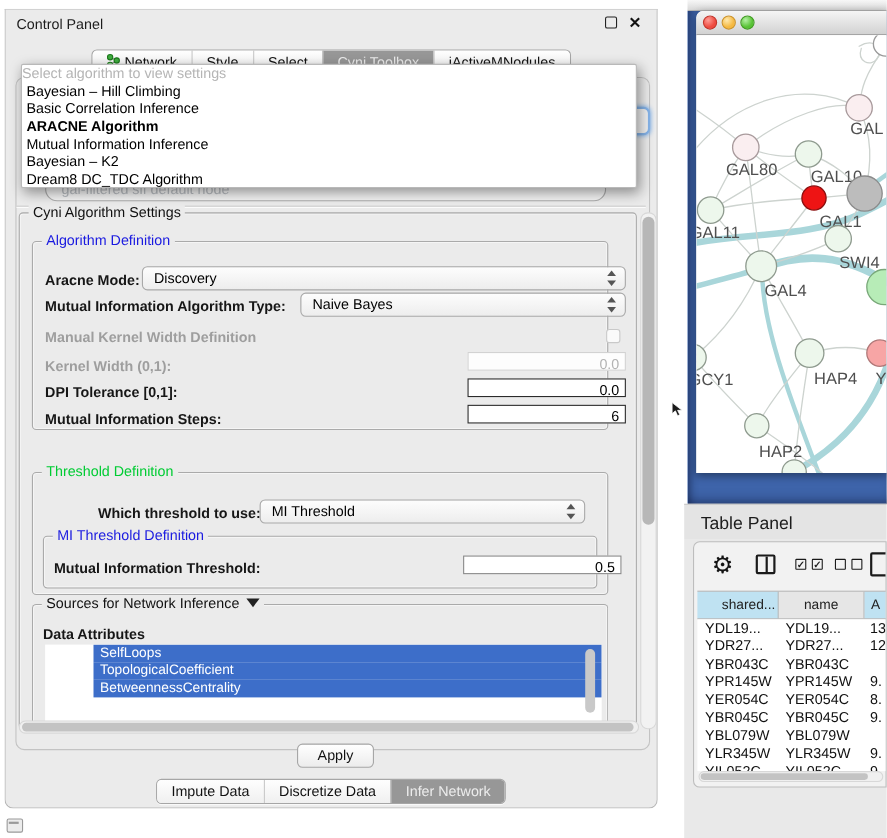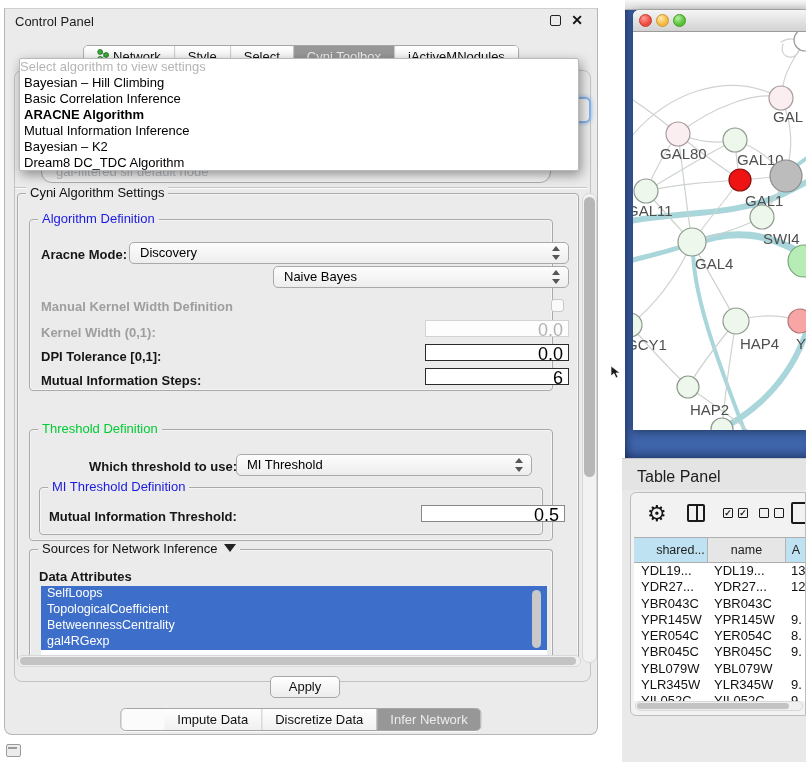--- a/index.html
+++ b/index.html
@@ -15,21 +15,21 @@
 
   
   .seg-tabs { position:absolute; left:50%; transform:translateX(-50%); display:flex;
     border:1px solid #a6a6a6; border-radius:5px; overflow:hidden; background:#fbfbfb;
     height:23px; font-size:13px; box-shadow:0 1px 0 rgba(255,255,255,.7); }
   .seg-tabs .tab { padding:0 13px; line-height:21px; color:#111; display:flex; align-items:center; gap:4px;
     border-left:1px solid #c9c9c9; background:linear-gradient(#fefefe,#f0f0f0); white-space:nowrap; }
   .seg-tabs .tab:first-child { border-left:none;justify-content:space-between; }
   .seg-tabs .tab.sel { background:#979797; color:#ececec; }
   #top-tabs { top:36px; }
-  #bottom-tabs { top:699px;padding-left:43px; }
+  #bottom-tabs { top:699px; }
 
   
   #tab-content { position:absolute; left:9px; top:61px; width:577px; height:612px;
     border:1px solid #c3c3c3; border-radius:8px; background:#ebebeb; }
 
   
   #bg-combo { position:absolute; left:36px; top:152px; width:510px; height:22px; border:1px solid #adadad;
     border-radius:12px; background:#f5f5f5; color:#b9bdc2; font-size:13px; line-height:20px; padding-left:14px; z-index:5; overflow:hidden;}
   #bg-combo2 { position:absolute; left:310px; top:88px; width:276px; height:26px; border:2px solid #85b3e8;
     border-radius:6px; background:#f0f0f0; box-shadow:0 0 4px #85b3e8; z-index:4; }
@@ -51,36 +51,36 @@
   .lbl { position:absolute; font-size:13px; font-weight:bold; color:#161616; white-space:nowrap; }
   .lbl.dis { color:#9e9e9e; }
 
   .combo { position:absolute; height:22px; border:1px solid #a9a9a9; border-radius:5px;
     background:linear-gradient(#fdfdfd,#ededed); font-size:13px; line-height:20px; padding-left:10px; color:#000; }
   .stepper { position:absolute; right:5px; top:2px; width:11px; height:16px; }
   .stepper i { position:absolute; left:0; width:0; height:0; border-left:4.5px solid transparent; border-right:4.5px solid transparent; }
   .stepper i.up { top:1px; border-bottom:5px solid #555; }
   .stepper i.dn { bottom:1px; border-top:5px solid #555; }
 
-  .field { position:absolute; height:17px; background:#fff; font-size:18px; line-height:19px;
+  .field { position:absolute; height:17px; background:#fff; font-size:13px; line-height:19px;
     text-align:right; padding-right:5px; color:#000; }
   .field.active { border:1.5px solid #2b2b2b; }
   .field.dis { border:1px solid #d2d2d2; color:#b3b3b3; background:#fdfdfd; }
 
   .checkbox { position:absolute; width:13px; height:13px; border:1px solid #c9c9c9; border-radius:3px; background:#fafafa; }
 
   
   .vtrack { position:absolute; background:#f2f2f2; border:1px solid #d8d8d8; border-radius:7px; }
   .vthumb { position:absolute; background:#b7b7b7; border-radius:6px; }
   .htrack { position:absolute; background:#f0f0f0; border:1px solid #d8d8d8; border-radius:6px; }
   .hthumb { position:absolute; background:#c3c3c3; border-radius:5px; }
 
   
   #attr-list { position:absolute; left:36px; top:577px; width:506px; height:70px; background:#fff; overflow:hidden; }
-  .attr-item { height:16px; line-height:15px; background:var(--sel-blue); color:#fff; font-size:12.5px; padding-left:6px; }
+  .attr-item { height:16px; line-height:15px; background:var(--sel-blue); color:#fff; font-size:12.5px; padding-left:6px;margin-left:44px; }
 
   #apply-btn { position:absolute; left:265px; top:667px; width:70px; height:22px; border:1px solid #a7a7a7;
     border-radius:5px; background:linear-gradient(#ffffff,#ececec); font-size:13px; text-align:center; line-height:20px; color:#111; }
 
   
   .tri-right { display:inline-block; width:0; height:0; border-top:6px solid transparent; border-bottom:6px solid transparent;
     border-left:9px solid #111; vertical-align:-2px; margin-left:8px; }
   .tri-down { display:inline-block; width:0; height:0; border-left:6px solid transparent; border-right:6px solid transparent;
     border-top:8px solid #222; vertical-align:1px; margin-left:6px; }
 
@@ -175,20 +175,21 @@
     <span class="legend blue">Algorithm Definition</span>
   </div>
   <span class="lbl" style="left:36px; top:238px;">Aracne Mode:</span>
   <div class="combo" style="left:124px; top:233px; width:440px;">
     <span>Discovery</span>
     <span class="stepper">
         <i class="up"></i>
         <i class="dn"></i>
       </span>
   </div>
+  <span class="lbl" style="left:36px; top:262px;">Mutual Information Algorithm Type:</span>
   <div class="combo" style="left:268px; top:257px; width:296px;">
     <span>Naive Bayes</span>
     <span class="stepper">
         <i class="up"></i>
         <i class="dn"></i>
       </span>
   </div>
   <span class="lbl dis" style="left:36px; top:290px;">Manual Kernel Width Definition</span>
   <span class="checkbox" style="left:546px; top:290px;"></span>
   <span class="lbl dis" style="left:36px; top:316px;">Kernel Width (0,1):</span>
@@ -219,21 +220,20 @@
   <div class="group" style="left:24px; top:540px; width:524px; height:114px; border-bottom:none; border-radius:4px 4px 0 0;">
     <span class="legend">
       <span>Sources for Network Inference</span><span class="tri-down"></span>
     </span>
   </div>
   <span class="lbl" style="left:34px; top:560px;">Data Attributes</span>
   <div id="attr-list">
       <div class="attr-item">SelfLoops</div>
       <div class="attr-item">TopologicalCoefficient</div>
       <div class="attr-item">BetweennessCentrality</div>
-      <div class="attr-item">gal4RGexp</div>
     </div>
   <div class="vthumb" style="left:527px; top:581px; width:9px; height:58px; background:#c9c9c9;"></div>
 
   <div class="vtrack" style="left:577px; top:184px; width:15px; height:470px;"></div>
   <div class="vthumb" style="left:579px; top:188px; width:11px; height:280px;"></div>
   <div class="htrack" style="left:12px; top:646px; width:564px; height:12px;"></div>
   <div class="hthumb" style="left:15px; top:648px; width:556px; height:8px;"></div>
 
   <div id="apply-btn">Apply</div>
 

